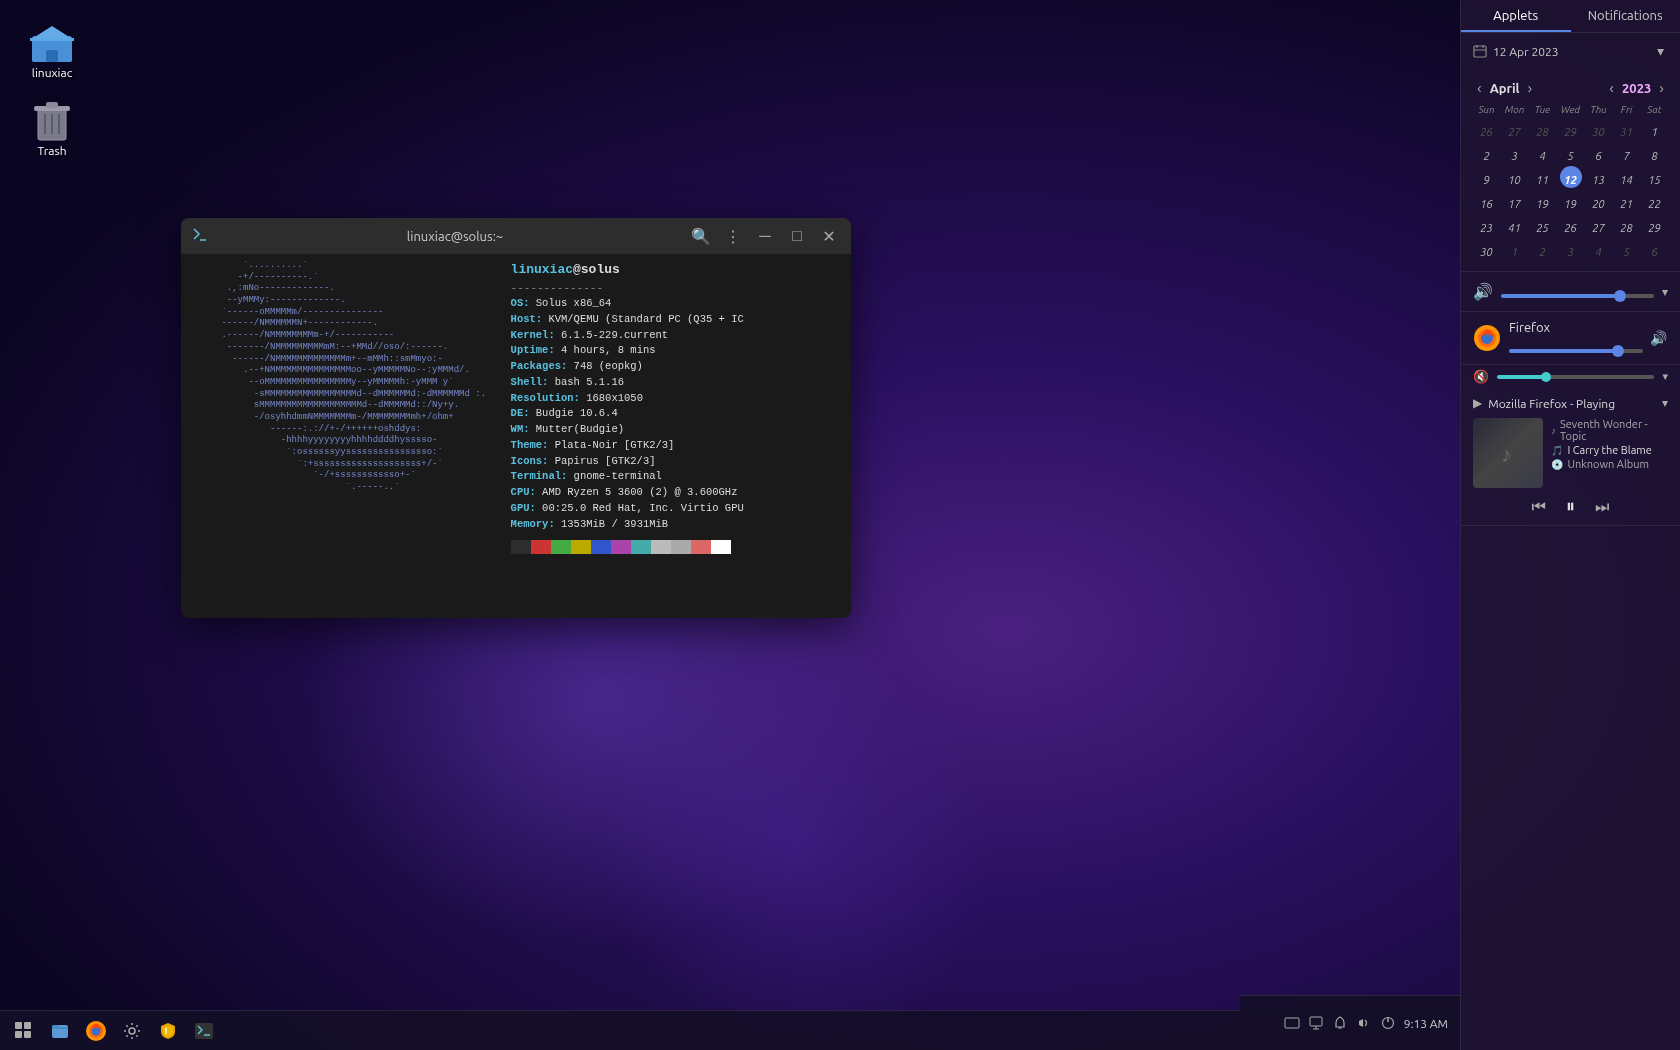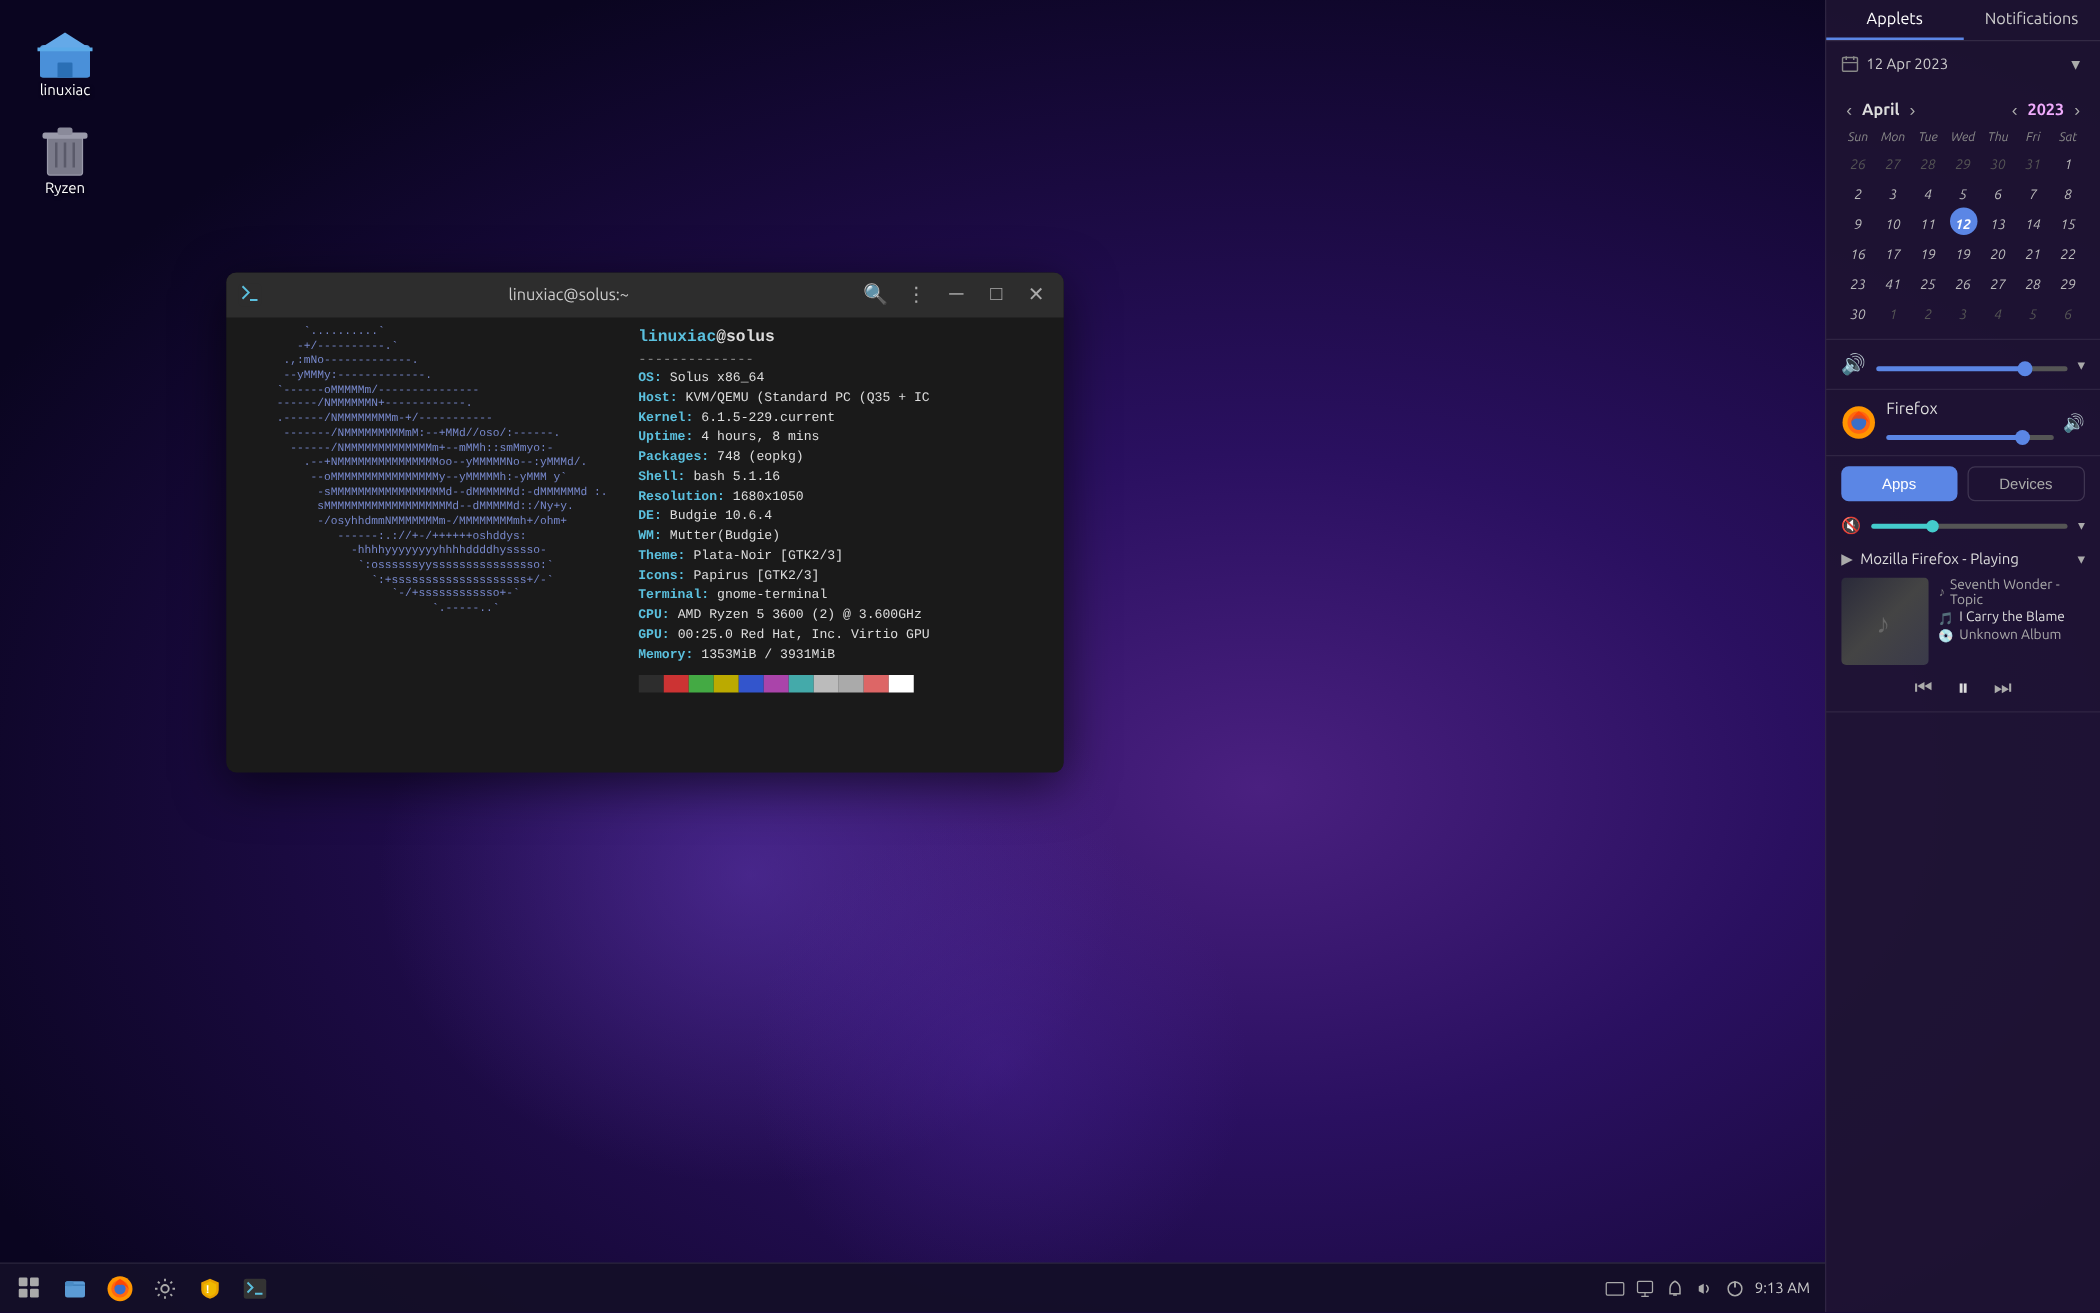--- a/index.html
+++ b/index.html
@@ -478,21 +478,21 @@
       background: none;
       border: none;
     }
 
     
     #system-tray {
       position: absolute;
       bottom: 0;
       right: 220px;
       width: 220px;
-      height: 40px;
+      height: 55px;
       background: rgba(20, 15, 40, 0.95);
       display: flex;
       align-items: center;
       justify-content: flex-end;
       padding: 0 12px;
       gap: 8px;
       border-top: 1px solid rgba(255,255,255,0.1);
     }
     .tray-time { color: #ccc; font-size: 12px; }
 
@@ -584,21 +584,21 @@
   <div class="desktop-icon" style="top: 88px; left: 12px;">
     <svg class="trash-icon-svg" viewBox="0 0 44 48">
       <rect x="8" y="12" width="28" height="32" rx="2" fill="#7a7a8a"></rect>
       <rect x="8" y="12" width="28" height="32" rx="2" fill="none" stroke="#9a9aaa" stroke-width="1"></rect>
       <rect x="4" y="10" width="36" height="5" rx="2" fill="#9a9aaa"></rect>
       <rect x="16" y="6" width="12" height="6" rx="2" fill="#8a8a9a"></rect>
       <line x1="15" y1="18" x2="15" y2="38" stroke="#5a5a6a" stroke-width="2"></line>
       <line x1="22" y1="18" x2="22" y2="38" stroke="#5a5a6a" stroke-width="2"></line>
       <line x1="29" y1="18" x2="29" y2="38" stroke="#5a5a6a" stroke-width="2"></line>
     </svg>
-    <span class="icon-label">Ryzen</span>
+    <span class="icon-label">Trash</span>
   </div>
 
   <div id="terminal-window">
     <div class="terminal-titlebar">
       <div class="terminal-title-left">
         <svg width="18" height="18" viewBox="0 0 18 18">
           <rect width="18" height="18" rx="3" fill="#2d2d2d"></rect>
           <polyline points="3,12 8,7 3,2" fill="none" stroke="#5bc0de" stroke-width="1.5"></polyline>
           <line x1="9" y1="13" x2="15" y2="13" stroke="#5bc0de" stroke-width="1.5"></line>
         </svg>
@@ -792,24 +792,20 @@
         <circle cx="14" cy="14" r="6" fill="#3a6fc9"></circle>
         <path d="M14 5 Q20 8 22 14 Q18 10 14 11 Q10 10 8 14 Q9 8 14 5Z" fill="#ff4400" opacity="0.8"></path>
       </svg>
       <div class="app-audio-info">
         <div class="app-name">Firefox</div>
         <input type="range" class="app-volume-slider" min="0" max="100" value="85" style="">
       </div>
       <span class="app-volume-icon">🔊</span>
     </div>
 
-    <div class="apps-devices-tabs">
-      <button class="ad-tab active">Apps</button>
-      <button class="ad-tab inactive">Devices</button>
-    </div>
 
     <div class="audio-device-row">
       <span class="audio-device-icon">🔇</span>
       <input type="range" class="audio-device-slider" min="0" max="100" value="30" style="">
       <span class="audio-device-expand">▾</span>
     </div>
 
     <div class="media-section">
       <div class="media-playing-header">
         <span class="media-play-indicator">▶</span>

